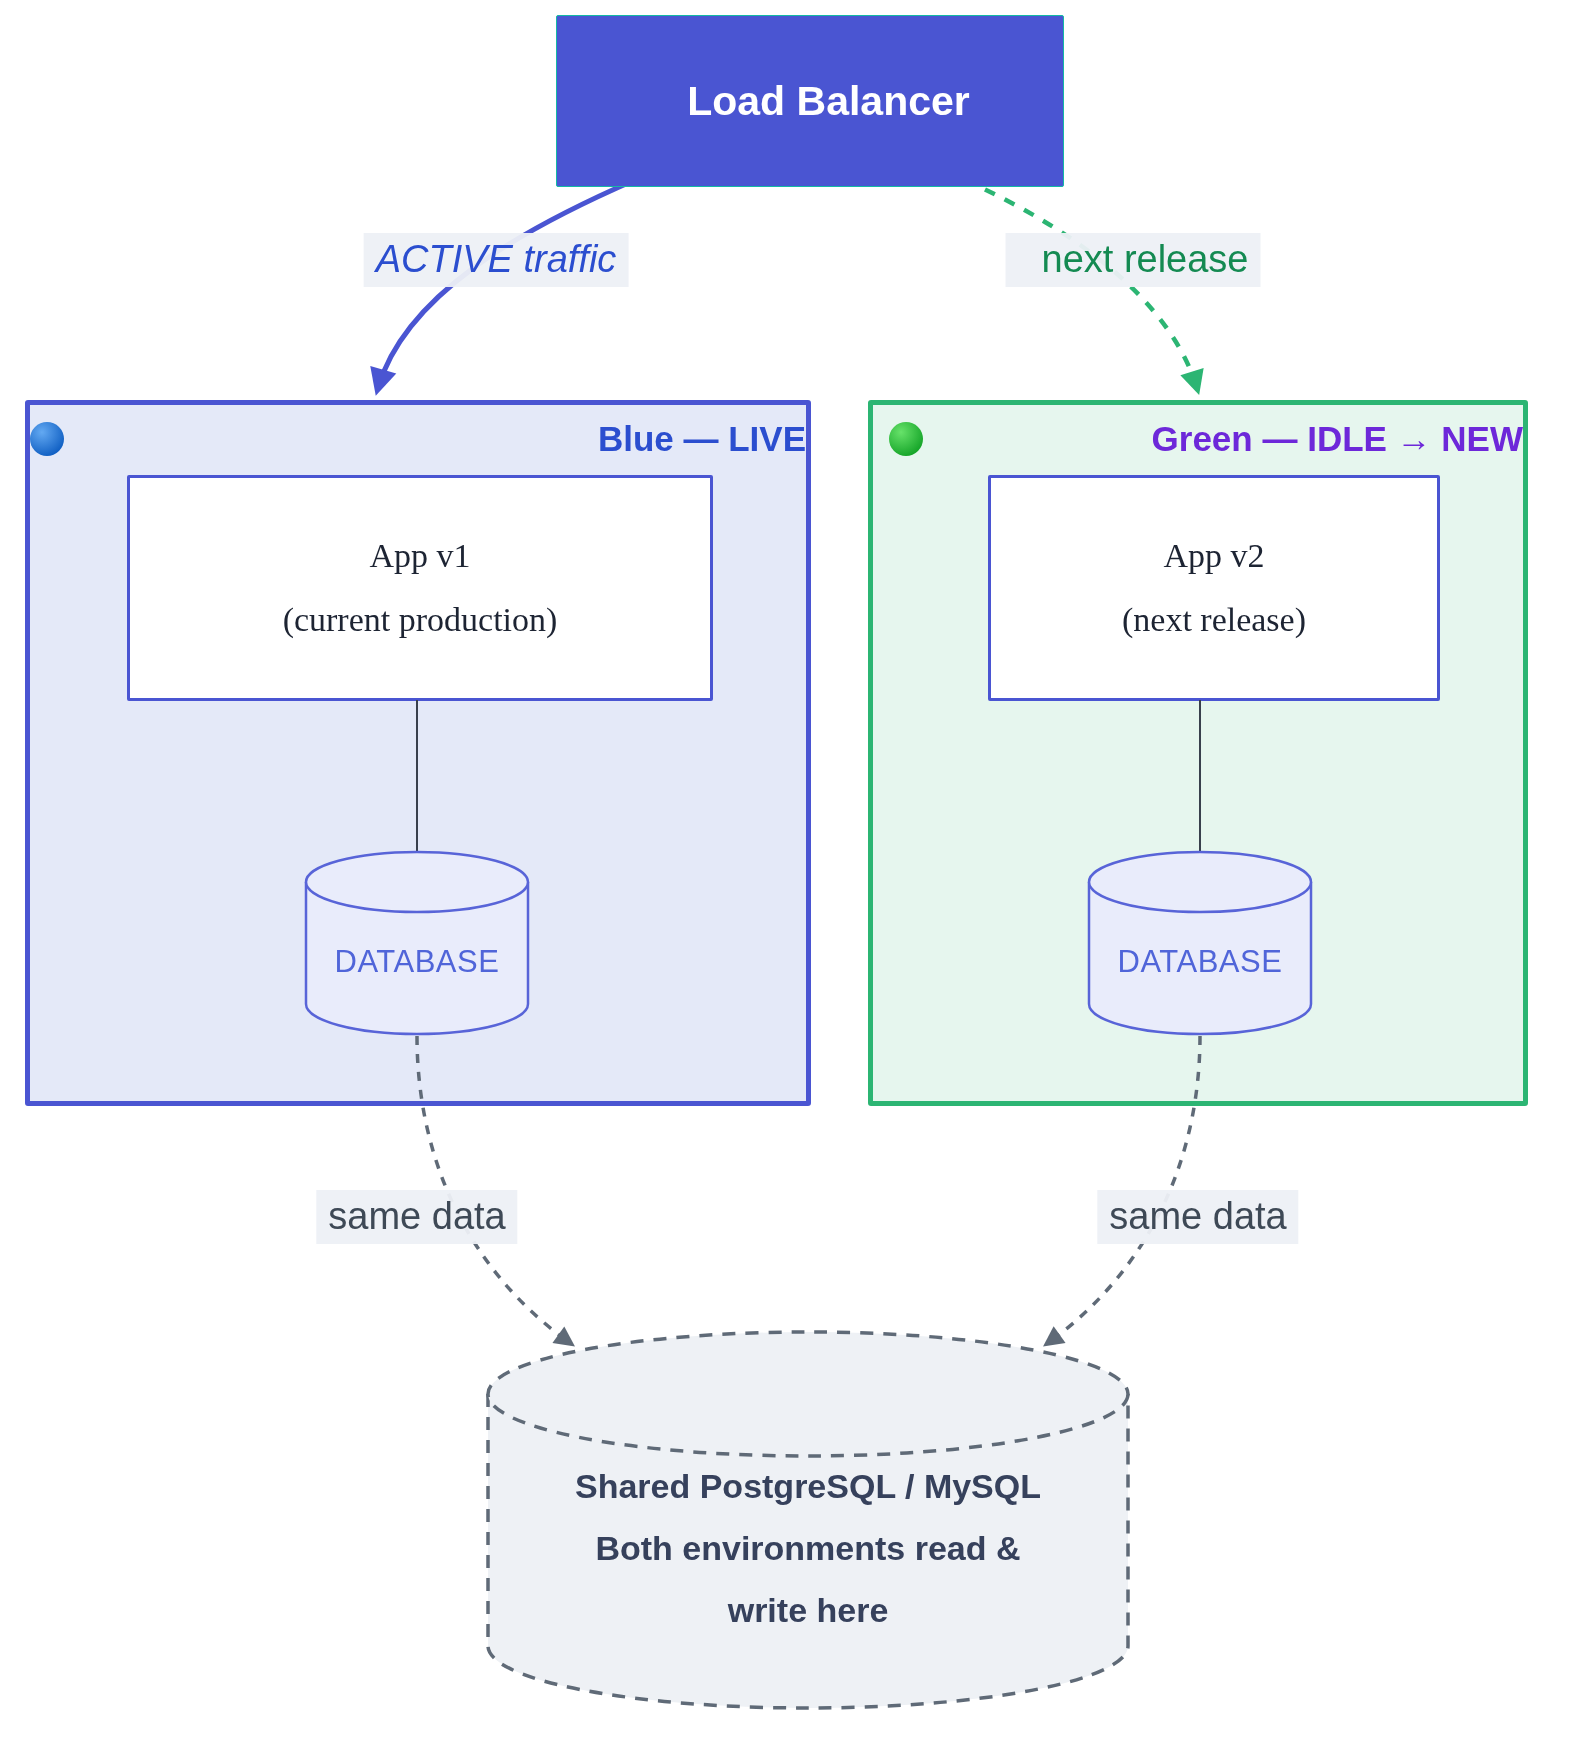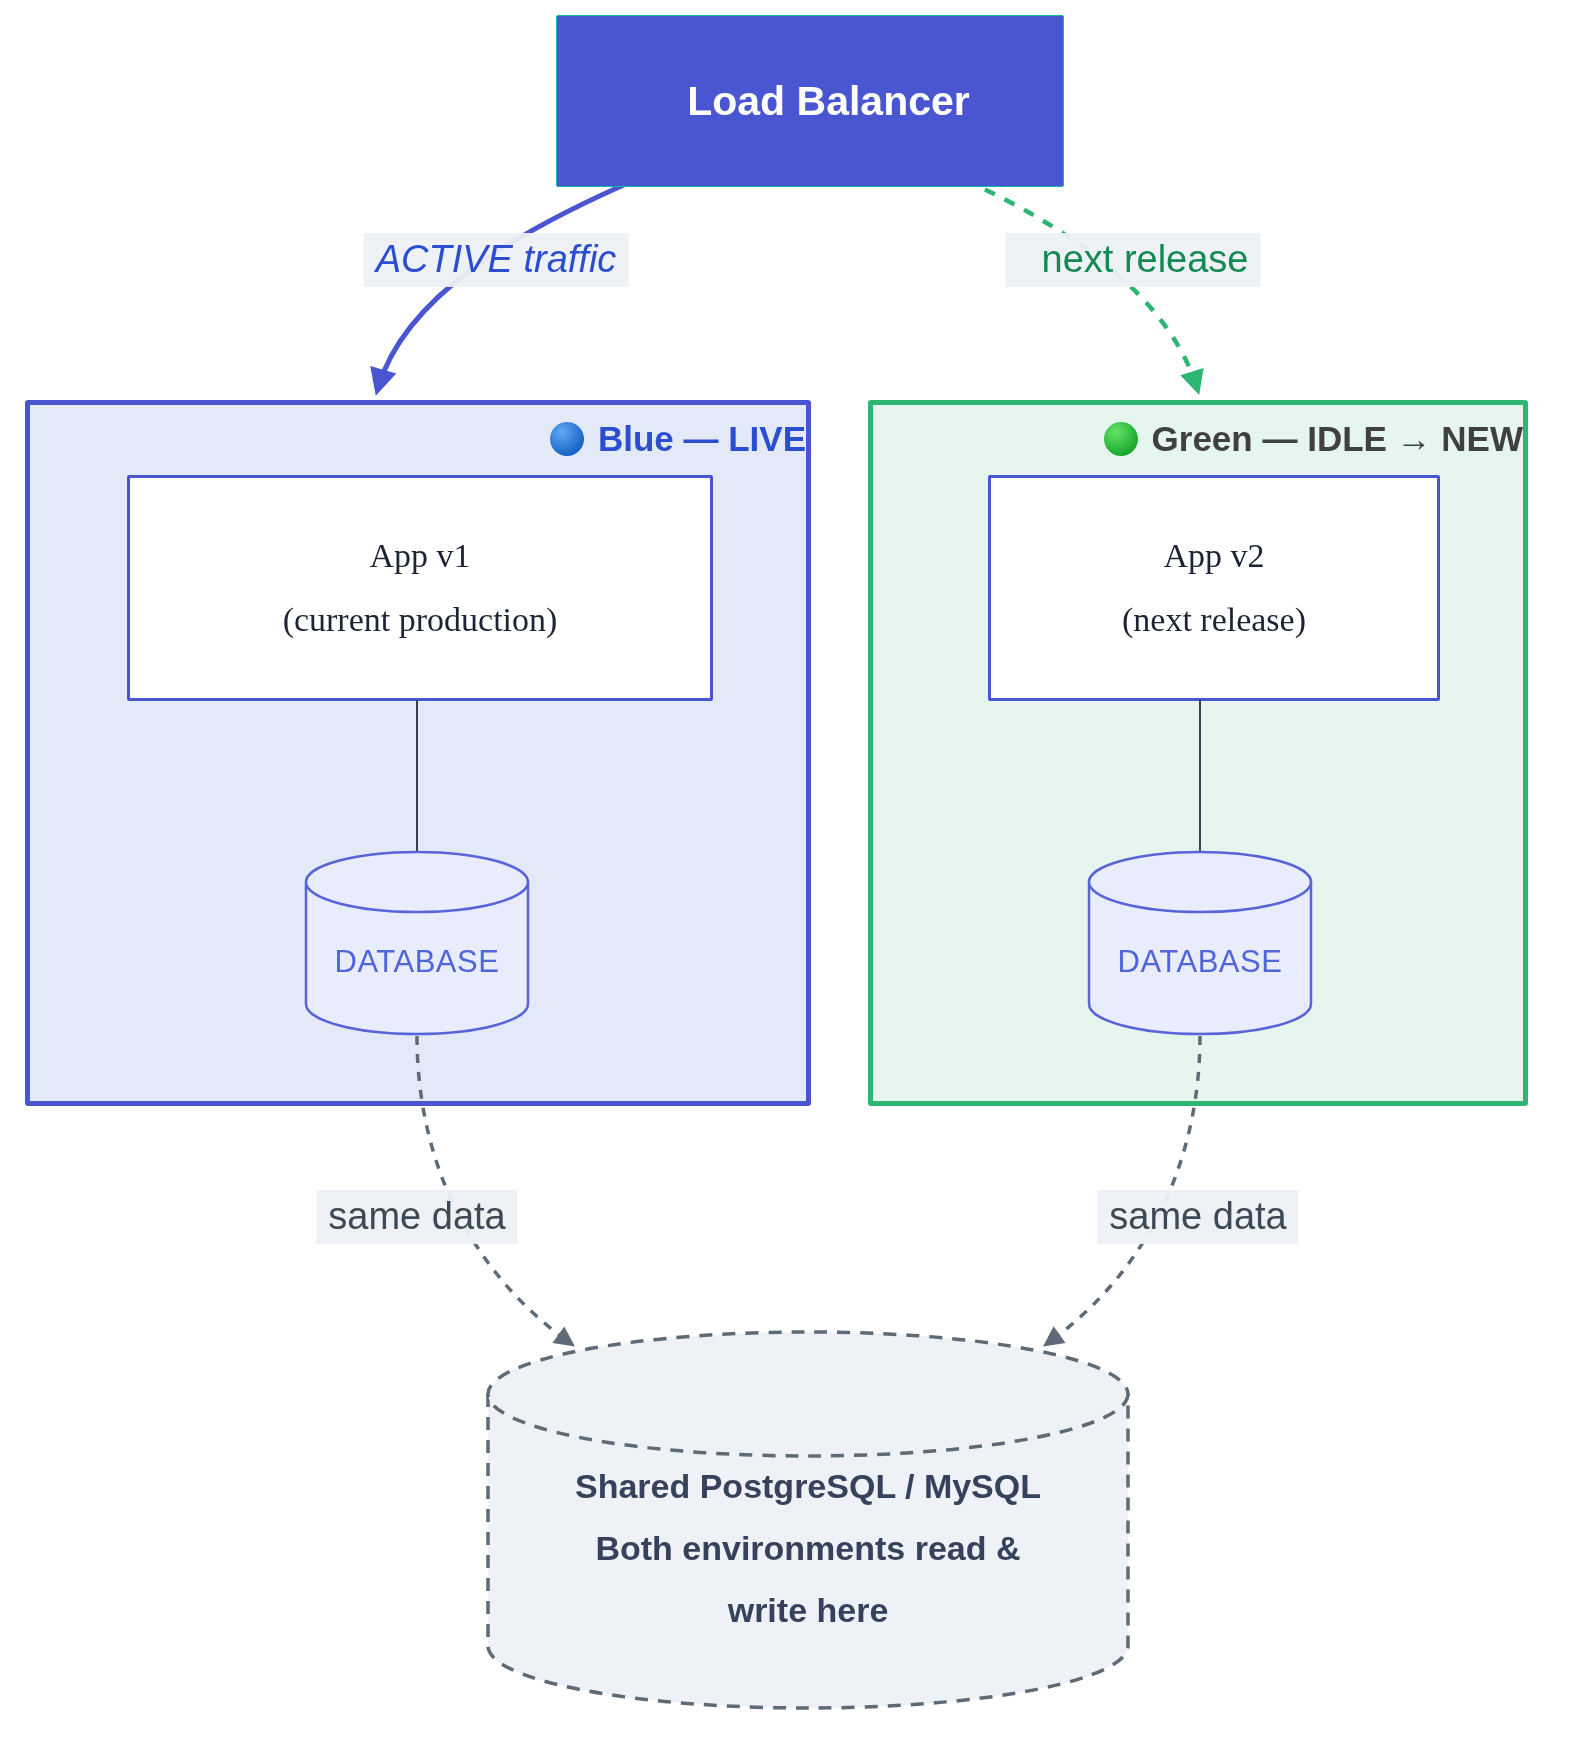--- a/index.html
+++ b/index.html
@@ -17,25 +17,25 @@
   .env        { position: absolute; top: 400px; height: 706px; box-sizing: border-box; z-index: 1; border-radius: 3px; }
   .layer      { position: absolute; left: 0; top: 0; z-index: 2; }
   .node-top   { z-index: 3; }
 
   
   .env--blue  { left: 25px;  width: 786px; background: #e4e9f8; border: 5px solid #4a55d2; }
   .env--green { left: 868px; width: 660px; background: #e6f6ee; border: 5px solid #2cb573; }
 
   .env-title {
     position: absolute; top: 14px; left: 0; right: 0;
-    display: flex; justify-content: flex-end; align-items: center; gap: 14px;
+    display: flex; justify-content: space-between; align-items: center; gap: 14px;
     font-size: 35px; font-weight: 700;
   }
   .env--blue  .env-title { color: #2b4ecf; }
-  .env--green .env-title { color: #404040; padding-left: 16px; }
+  .env--green .env-title { color: #6d28d9; padding-left: 16px; }
 
   .dot { width: 34px; height: 34px; border-radius: 50%; flex: 0 0 auto; }
   .dot--blue  { background: radial-gradient(circle at 35% 30%, #63a9f2, #1261c4 75%); }
   .dot--green { background: radial-gradient(circle at 35% 30%, #67e26a, #17a62a 75%); }
 
   .app-box {
     position: absolute; box-sizing: border-box;
     background: #ffffff; border: 3px solid #4a55d2; border-radius: 2px;
     display: flex; flex-direction: column; justify-content: center; align-items: center;
     gap: 26px; font-size: 34px; color: #1d2433; text-align: center; font-family: Liberation Serif, serif;

